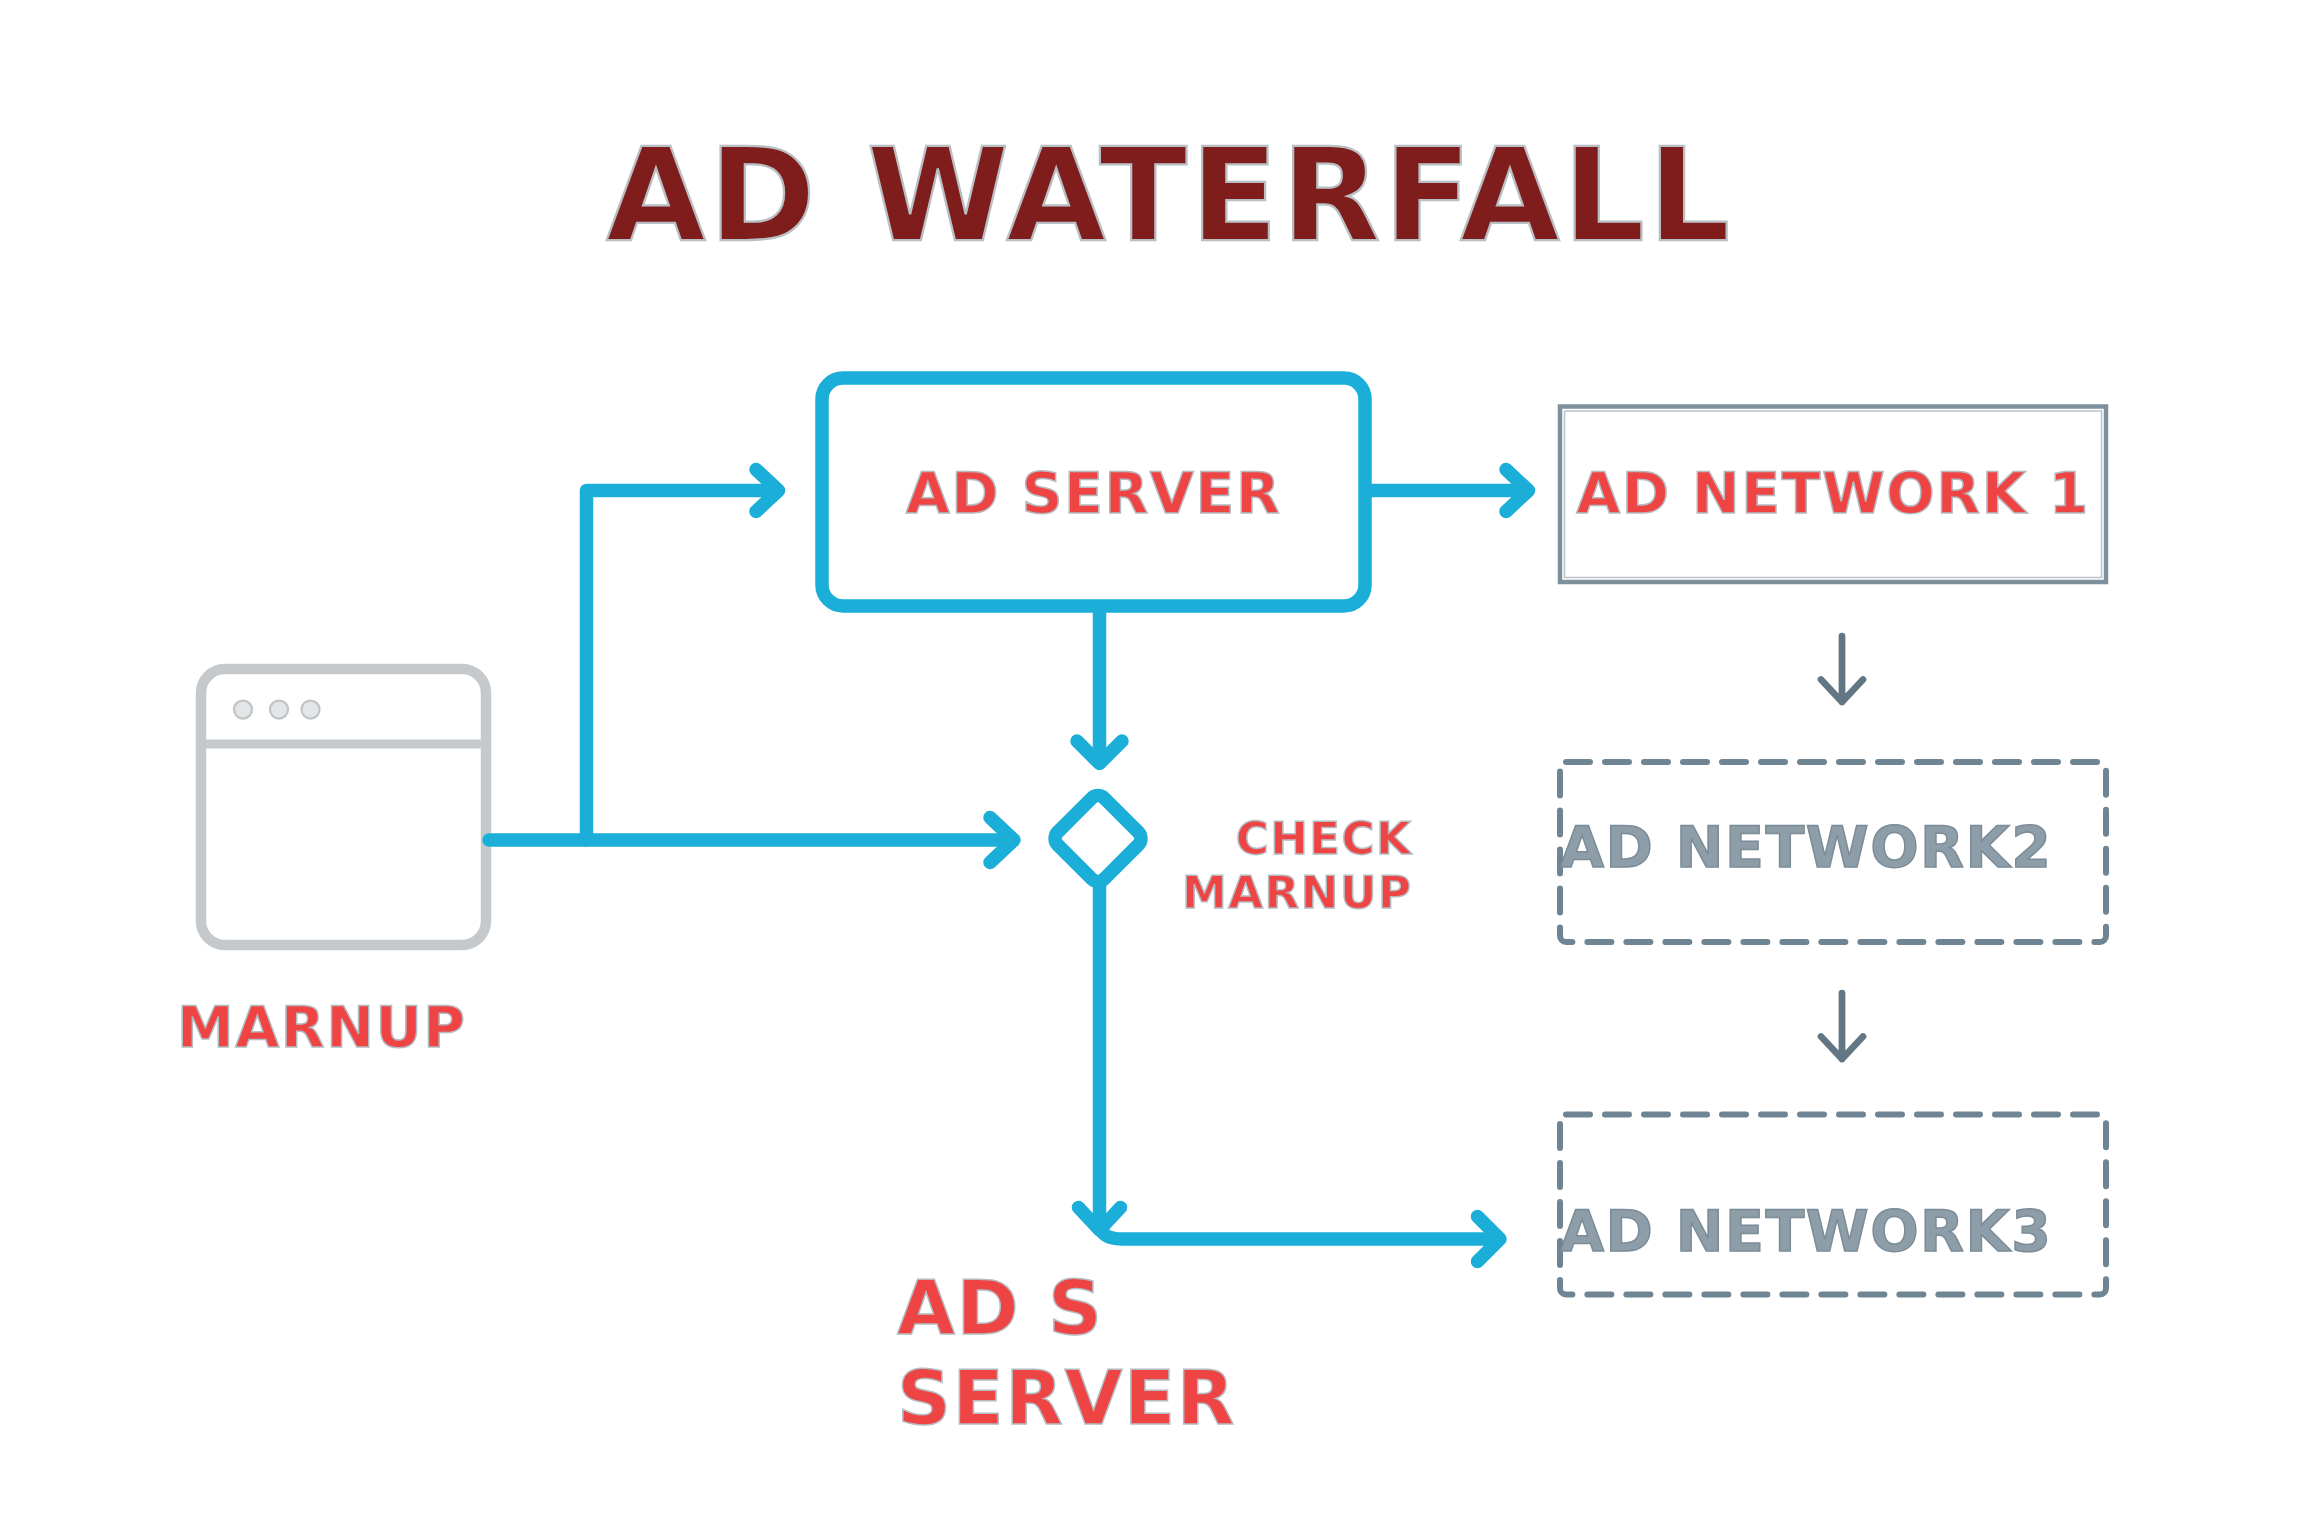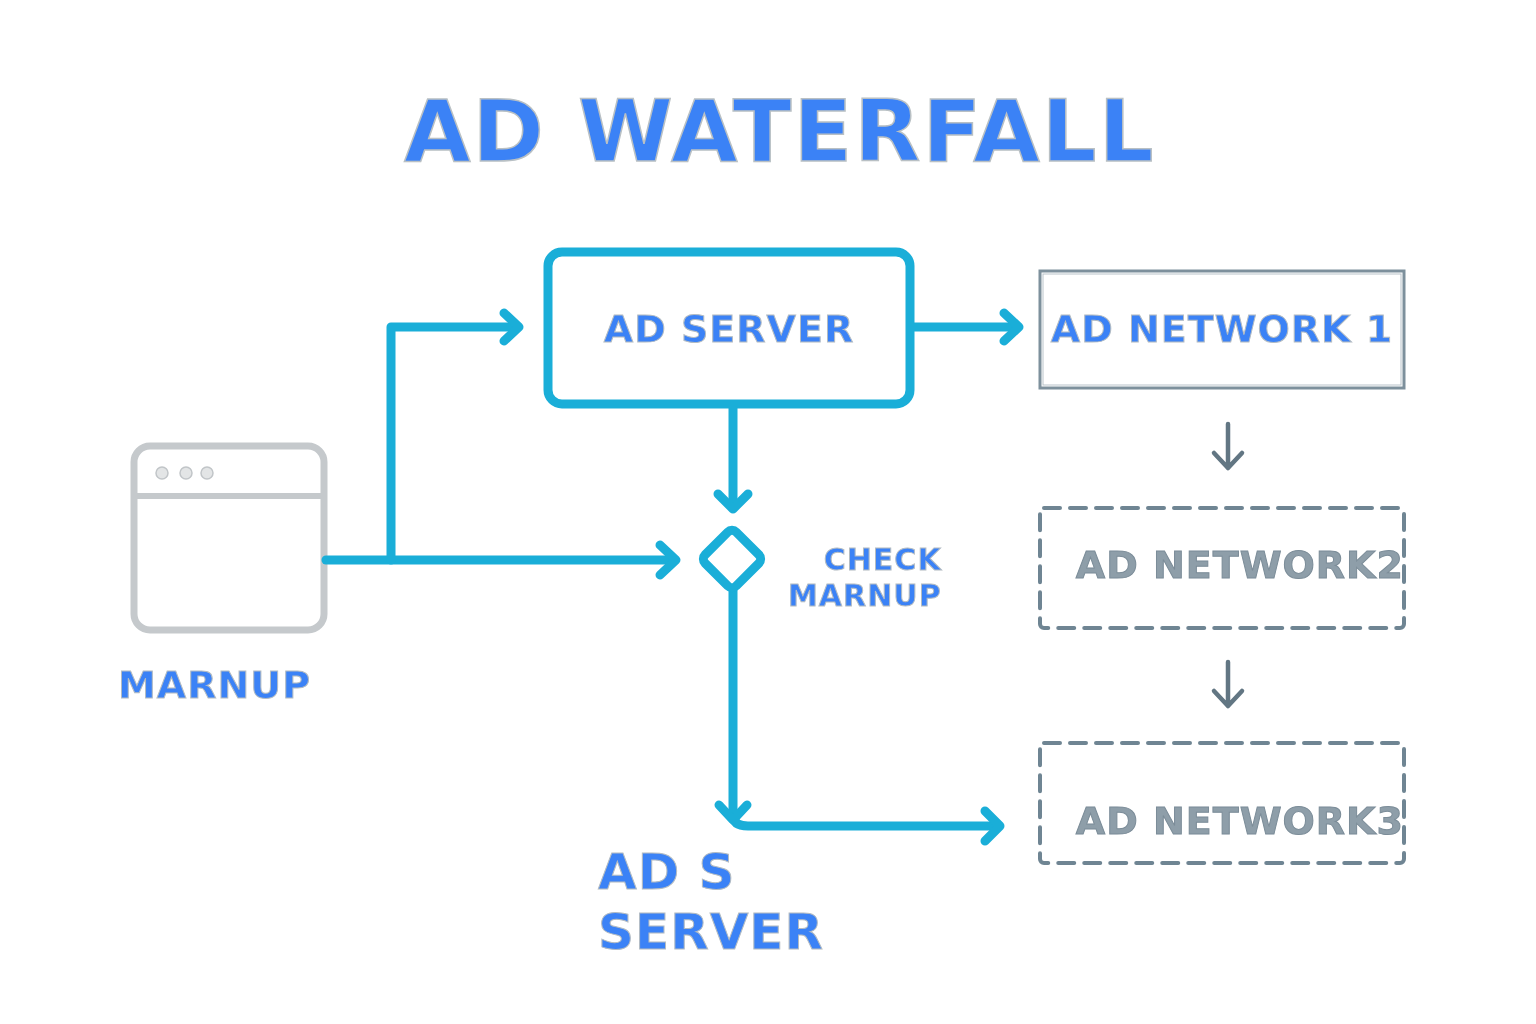--- a/index.html
+++ b/index.html
@@ -18,30 +18,30 @@
       position: absolute;
       left: 0;
       top: 0;
       width: 1536px;
       height: 1024px;
     }
     .lbl {
       position: absolute;
       font-weight: bold;
       white-space: nowrap;
-      color: #3b82f6;
+      color: #ef4444;
       -webkit-text-stroke: 1px #b4bcc2;
       letter-spacing: 1px;
       line-height: 1;
     }
     .title {
       left: 404px;
       top: 88px;
       font-size: 86px;
-      color: #3b82f6;
+      color: #7f1d1d;
       -webkit-text-stroke: 1.5px #b9c0c4;
       letter-spacing: 2px;
       font-family: "DejaVu Sans", sans-serif;
       text-align: center;
     }
     .ad-server-label {
       left: 548px;
       top: 310px;
       width: 362px;
       text-align: center;
@@ -49,21 +49,21 @@
     }
     .net1-label {
       left: 1040px;
       top: 310px;
       width: 364px;
       text-align: center;
       font-size: 38px;
     }
     .net2-label, .net3-label {
       width: 364px;
-      text-align: right;
+      text-align: left;
       font-size: 38px;
       color: #8e9ea9;
       -webkit-text-stroke: 1px #7b8c98;
     }
     .net2-label { left: 1040px; top: 546px; }
     .net3-label { left: 1040px; top: 784px; margin-top: 18px; }
     .browser-label {
       left: 118px;
       top: 666px;
       font-size: 38px;

